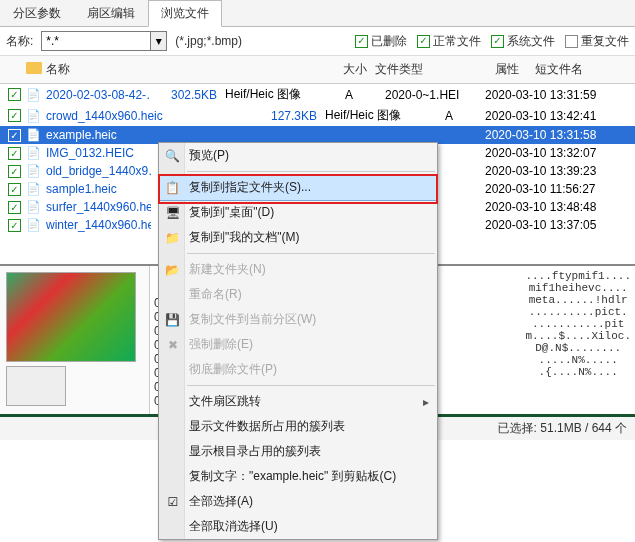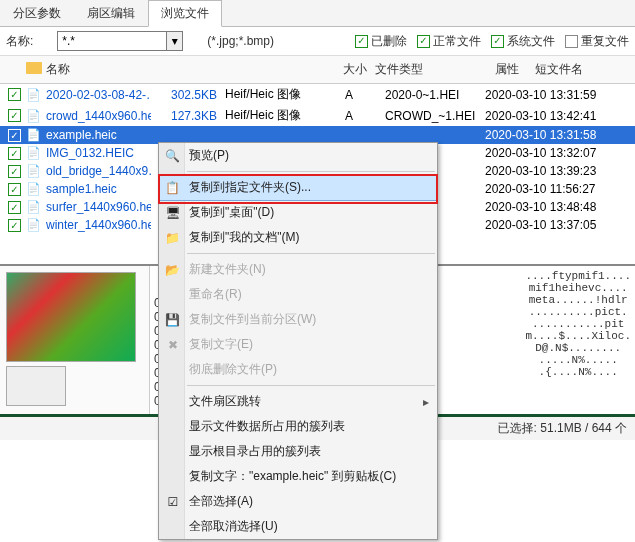--- a/index.html
+++ b/index.html
@@ -1,20 +1,20 @@
 <!DOCTYPE html>
 <html><head>
 <meta charset="utf-8">
 <style>
   * { box-sizing: border-box; margin: 0; padding: 0; font-family: "Microsoft YaHei", Tahoma, sans-serif; font-size: 12px; }
   body { width: 635px; height: 542px; background: #fff; overflow: hidden; position: relative; }
   .tabs { display: flex; border-bottom: 1px solid #bbb; background: #f4f4f4; }
   .tab { padding: 4px 12px; border: 1px solid transparent; border-bottom: none; color: #333; cursor: pointer; }
   .tab.active { background: #fff; border-color: #bbb; border-bottom: 1px solid #fff; margin-bottom: -1px; }
-  .toolbar-row { display: flex; align-items: center; padding: 4px 6px; gap: 24px; border-bottom: 1px solid #ddd; }
+  .toolbar-row { display: flex; align-items: center; padding: 4px 6px; gap: 8px; border-bottom: 1px solid #ddd; }
   .label { color: #333; }
   .combo { display: flex; align-items: center; }
   .combo input { width: 110px; height: 20px; border: 1px solid #7a7a7a; padding: 0 4px; font-size: 12px; }
   .combo .arrow { width: 16px; height: 20px; border: 1px solid #7a7a7a; border-left: none; display: flex; align-items: center; justify-content: center; background: #eee; cursor: pointer; }
   .ext { color: #333; }
   .checks { display: flex; gap: 10px; margin-left: auto; }
   .chk { display: flex; align-items: center; gap: 3px; color: #333; cursor: pointer; }
   .chk .box { width: 13px; height: 13px; border: 1px solid #1c8f1c; display: flex; align-items: center; justify-content: center; color: #1c8f1c; font-size: 10px; line-height: 1; }
   .chk.off .box { border-color: #888; color: transparent; }
   .header { display: flex; align-items: center; padding: 3px 4px; border-bottom: 1px solid #ccc; background: #f9f9f9; }
@@ -115,21 +115,20 @@
   </div>
   <div class="row">
     <div class="col col-chk">
         <span class="rchk">✓</span>
       </div>
     <div class="col col-icon"><span class="fico">📄</span></div>
     <div class="col col-name">crowd_1440x960.heic</div>
     <div class="col col-size">127.3KB</div>
     <div class="col col-type">Heif/Heic 图像</div>
     <div class="col col-attr">A</div>
-    <div class="col col-short">CROWD_~1.HEI</div>
     <div class="col col-time">2020-03-10 13:42:41</div>
   </div>
   <div class="row sel">
     <div class="col col-chk">
         <span class="rchk" style="border-color:#fff;color:#fff">✓</span>
       </div>
     <div class="col col-icon"><span class="fico">📄</span></div>
     <div class="col col-name">example.heic</div>
     <div class="col col-size"></div>
     <div class="col col-type"></div>
@@ -256,21 +255,21 @@
   </div>
   <div class="ctx-item grey">
     <span>重命名(R)</span>
   </div>
   <div class="ctx-item grey">
     <span class="cico">💾</span>
     <span>复制文件到当前分区(W)</span>
   </div>
   <div class="ctx-item grey">
     <span class="cico">✖</span>
-    <span>复制文字(E)</span>
+    <span>强制删除(E)</span>
   </div>
   <div class="ctx-item grey">
     <span>彻底删除文件(P)</span>
   </div>
   <div class="ctx-sep"></div>
   <div class="ctx-item">
     <span>文件扇区跳转</span>
     <span class="arr">▸</span>
   </div>
   <div class="ctx-item">

